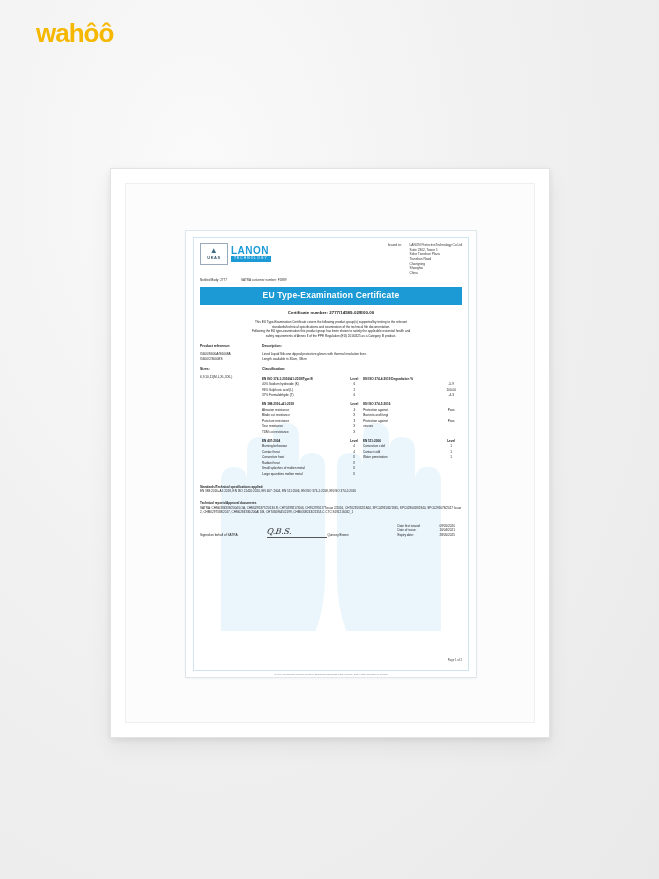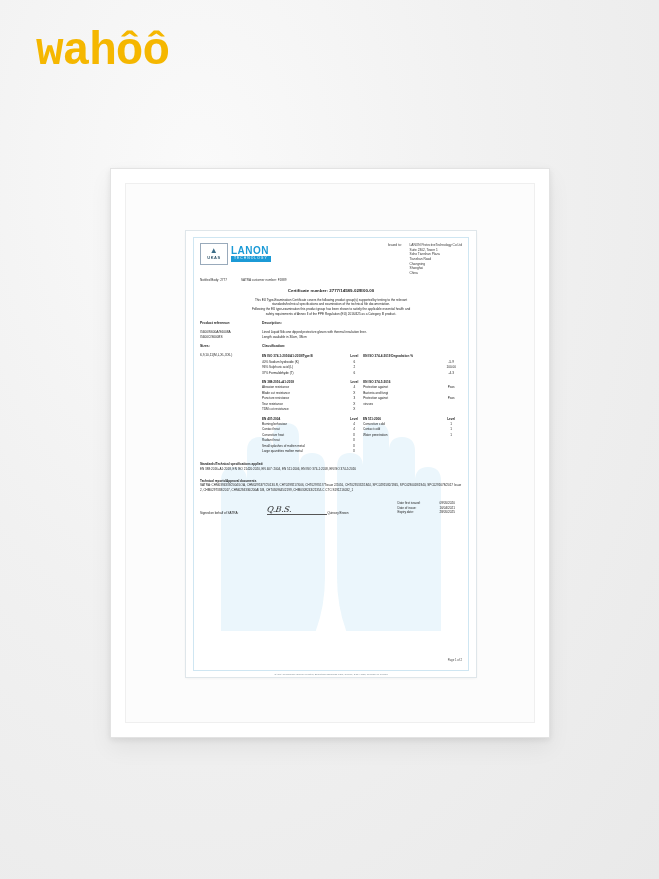--- a/index.html
+++ b/index.html
@@ -11,24 +11,24 @@
     position:relative;
   }
   
   .wall{
     position:absolute;inset:0;
     background:
       radial-gradient(ellipse at 30% 20%, #fafafa 0%, #f1f1f1 45%, #e9e9e9 100%);
   }
   .logo{
     position:absolute;
-    left:36px;top:26px;
-    font-family:Liberation Mono, monospace;
+    left:36px;top:18px;
+    font-family:Liberation Sans, sans-serif;
     font-weight:bold;
-    font-size:46px;
+    font-size:26px;
     color:#f5b700;
     letter-spacing:-1px;
   }
   
   .frame{
     position:absolute;
     left:110px;top:168px;
     width:440px;height:570px;
     background:#ffffff;
     border:1px solid #e3e3e3;
@@ -191,20 +191,21 @@
           <div>
             <span>Notified Body:</span>
             <span>2777</span>
           </div>
           <div>
             <span>SATRA customer number:</span>
             <span>F1889</span>
           </div>
         </div>
 
+        <div class="title-band">EU Type-Examination Certificate</div>
 
         <div class="certno">
           <span>Certificate number:</span>
           <span>2777/14589-02/E00-00</span>
         </div>
 
         <div class="intro">
             <div>This EU Type-Examination Certificate covers the following product group(s) supported by testing to the relevant</div>
             <div>standards/technical specifications and examination of the technical file documentation.</div>
             <div>Following the EU type-examination this product group has been shown to satisfy the applicable essential health and</div>

